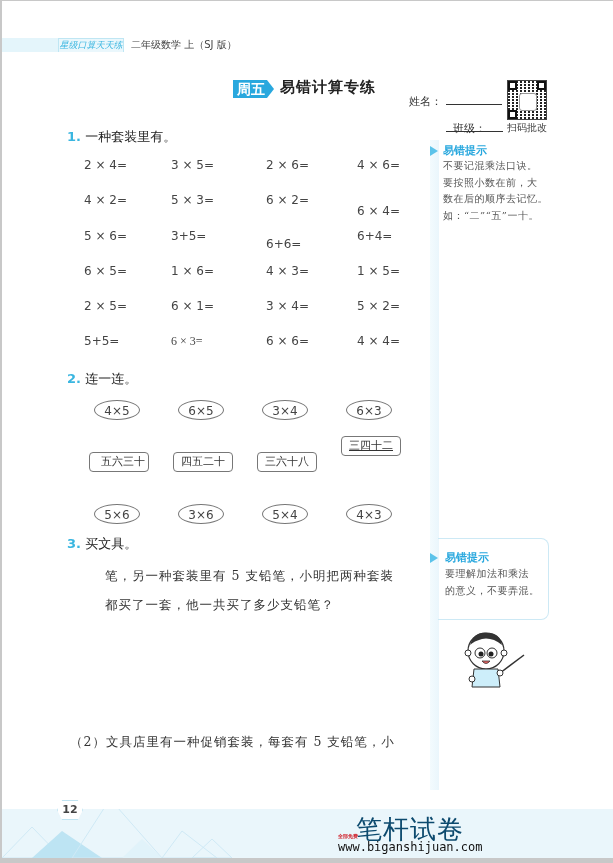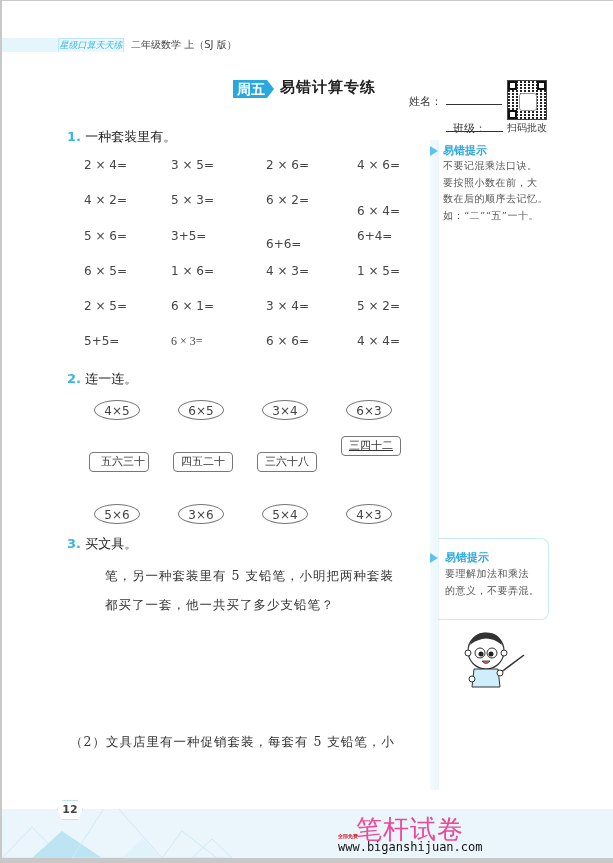--- a/index.html
+++ b/index.html
@@ -47,21 +47,21 @@
           font-size:12px; color:#444; text-align:center; line-height:20px; box-sizing:border-box; }
   .rbox { position:absolute; width:60px; height:20px; border:1px solid #777; border-radius:4px;
           font-family:"DejaVu Serif",serif; font-size:11px; color:#333; text-align:center; line-height:18px; box-sizing:border-box; }
 
   .problem { position:absolute; font-family:"DejaVu Serif",serif; font-size:12.5px; color:#333; line-height:29px; letter-spacing:1px; }
 
   .footer-band { position:absolute; left:2px; top:809px; width:611px; height:49px; background:#eaf6fb; overflow:hidden; }
   .page-num { position:absolute; left:57px; top:800px; width:24px; height:18px; background:#fff;
               border:1px solid #bfe3f1; font-size:11px; font-weight:bold; color:#444; text-align:center; line-height:18px;
               clip-path:polygon(20% 0,80% 0,100% 50%,80% 100%,20% 100%,0 50%); }
-  .wm-cn { position:absolute; left:356px; top:812px; font-size:26px; color:#ec4899; letter-spacing:1px; }
+  .wm-cn { position:absolute; left:356px; top:812px; font-size:26px; color:#0c4a6e; letter-spacing:1px; }
   .wm-tiny { position:absolute; left:338px; top:833px; font-size:5px; color:#d0202a; font-weight:bold; }
   .wm-url { position:absolute; left:338px; top:840px; font-family:"DejaVu Sans Mono",monospace; font-size:12px; color:#111; }
 </style>
 </head>
 <body>
 
 <div class="frame-top"></div>
 <div class="frame-left"></div>
 
 <div class="header-band"></div>

